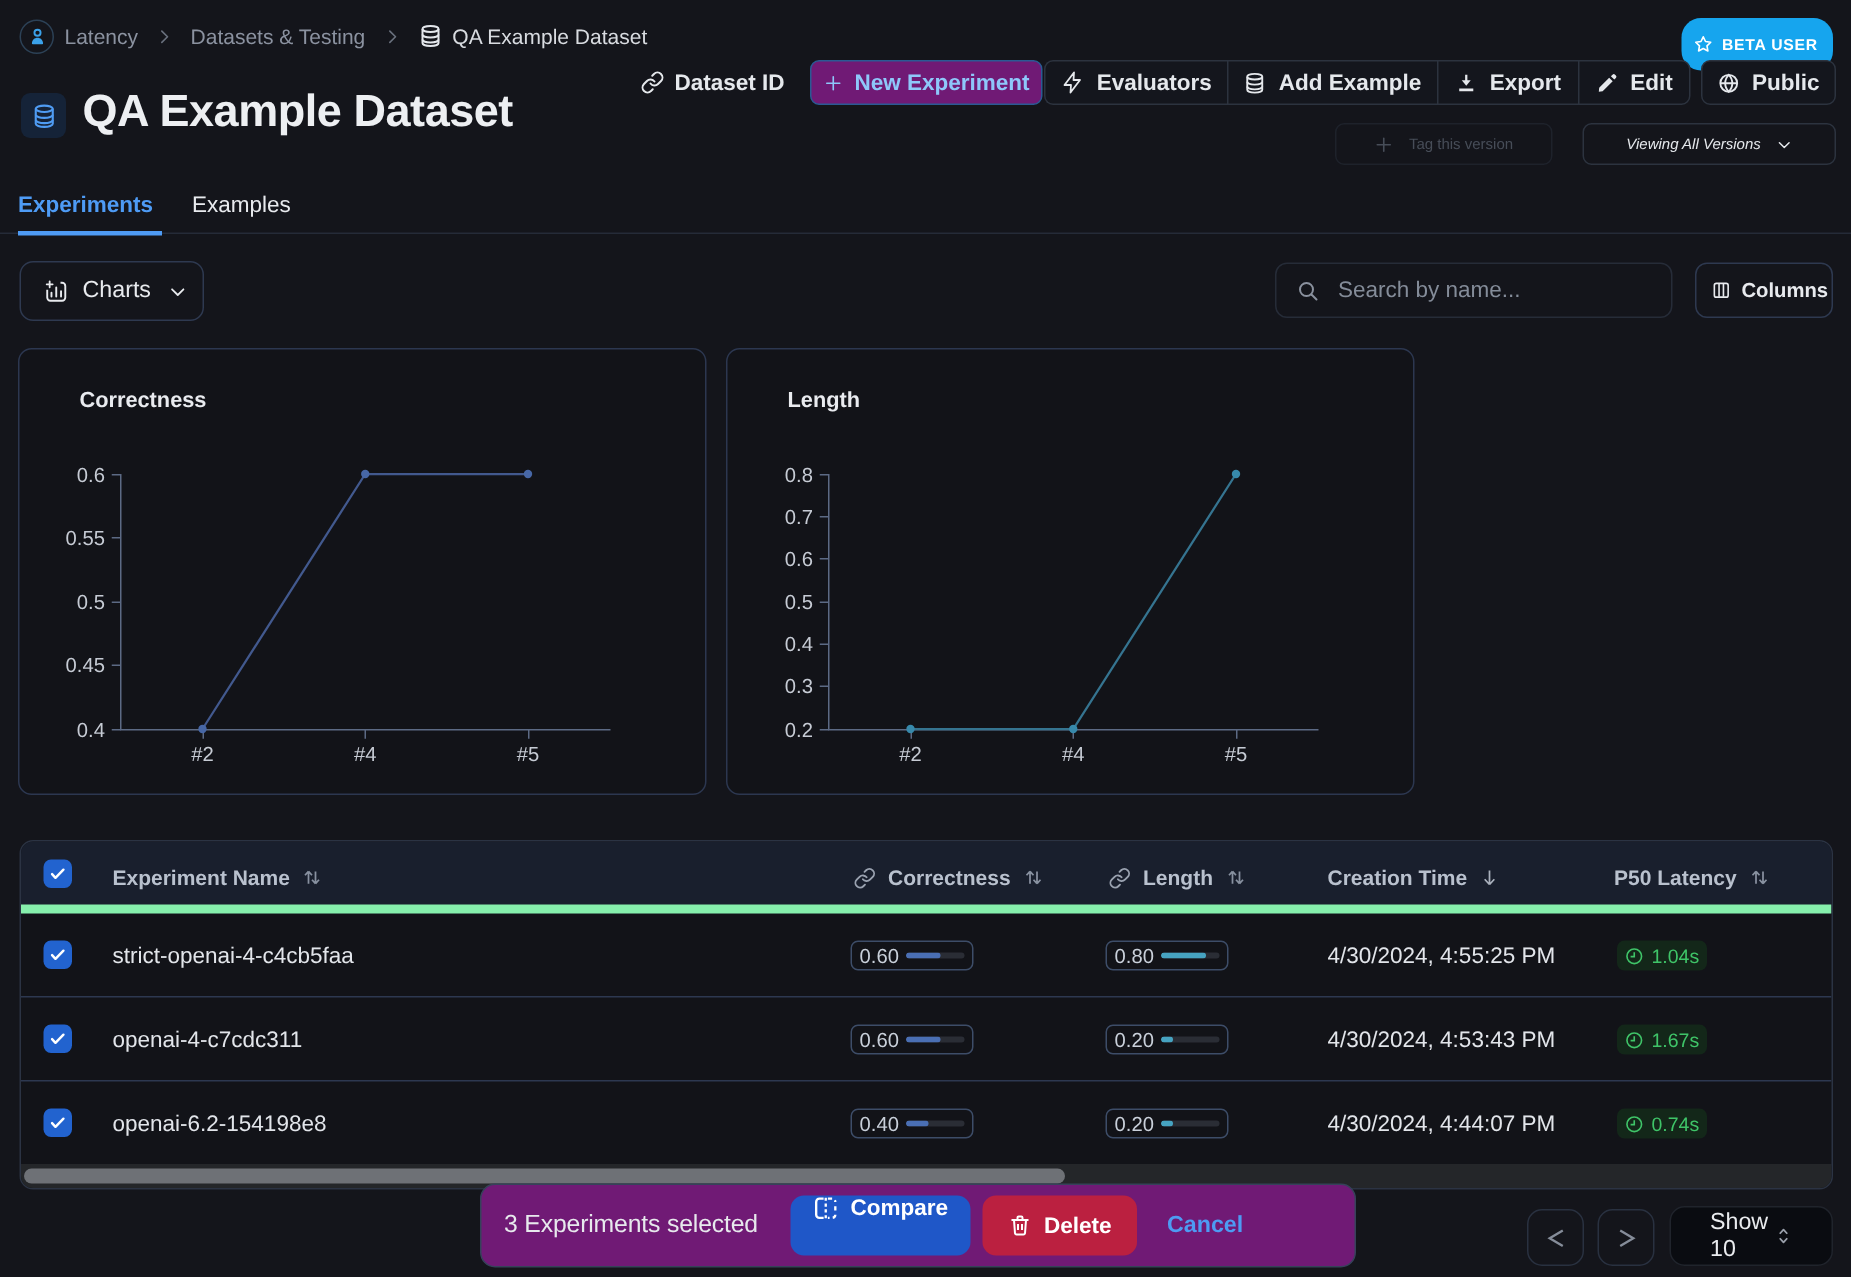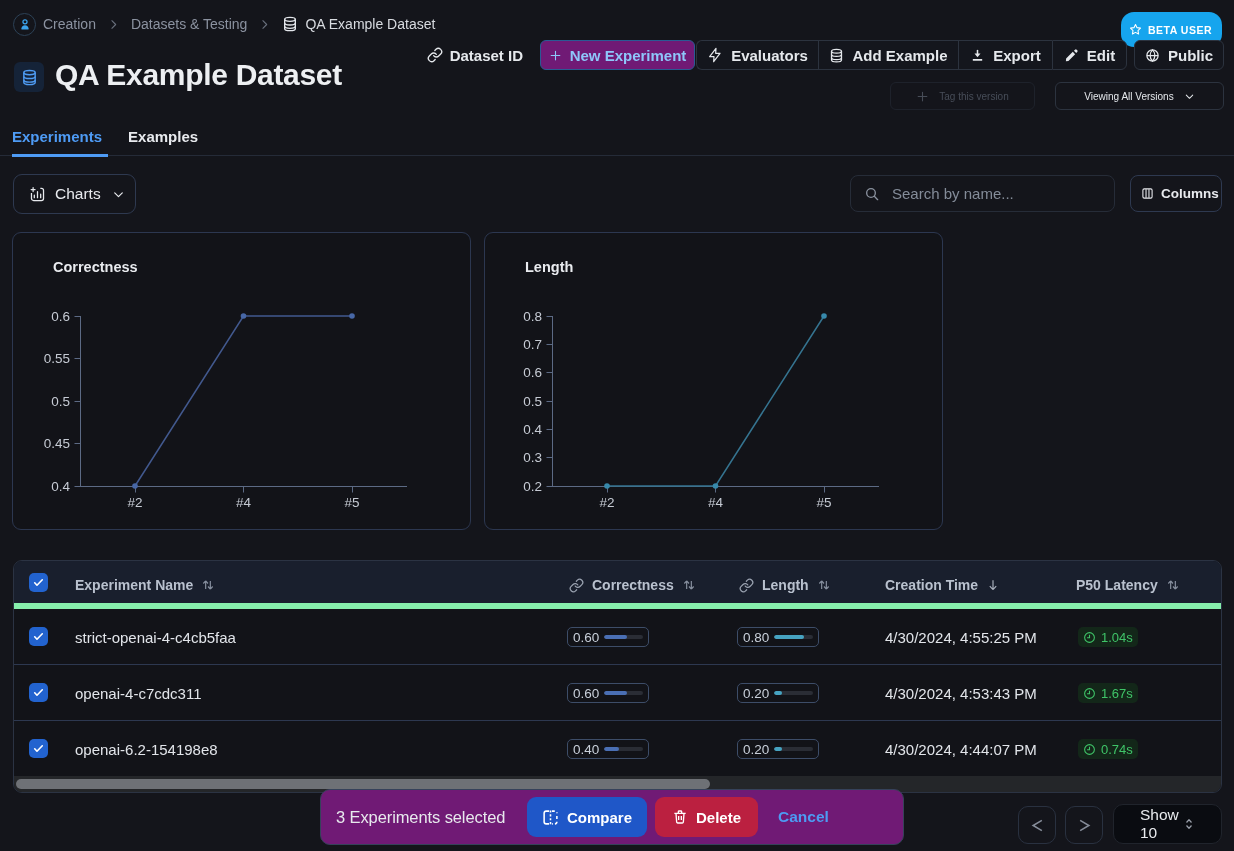--- a/index.html
+++ b/index.html
@@ -32,26 +32,26 @@
 #newexp { width:155px; border:1px solid #2a5a94; background:#701a75; color:#8ec7fa; margin-right:1px; }
 .group { display:flex; }
 .group .btn { border-radius:0; border-right-width:0; }
 .group .btn:first-child { border-radius:6px 0 0 6px; }
 .group .btn:last-child { border-radius:0 6px 6px 0; border-right-width:1px; }
 
 
 #actions2 { top:82px; right:10px; height:28px; gap:0; }
 .btn2 { display:flex; align-items:center; gap:8px; font-size:10px; height:28px; border-radius:6px; }
 #tagver { width:145px; justify-content:center; padding:0; color:#474d58; border:1px solid #1e222b; gap:10px; margin-right:20px; }
-#viewver { width:169px; justify-content:center; padding:0; color:#e5e8ec; border:1px solid #2c333f; gap:10px; }
+#viewver { width:169px; justify-content:center; padding:0; color:#e5e8ec; border:1px solid #2c333f; gap:10px;font-style:italic; }
 
 
 #tabs { left:12px; top:124px; gap:26px; height:24px; }
 #tabs .t1 { color:#4e9bf5; font-size:15px; font-weight:bold; }
-#tabs .t2 { color:#e8eaee; font-size:15px; font-weight:bold; }
+#tabs .t2 { color:#e8eaee; font-size:15px; font-weight:normal; }
 #tabuline { left:12px; top:154px; width:96px; height:3px; background:#4e9bf5; z-index:3; }
 #tabdiv { left:0; top:155px; width:1234px; height:1px; background:#252b38; }
 
 
 #chartsbtn { left:13px; top:174px; width:123px; height:40px; border:1px solid #2e3950; border-radius:9px; display:flex; align-items:center; gap:9px; padding:0 15px; color:#e8eaee; font-size:15.5px; }
 #search { left:850px; top:175px; width:265px; height:37px; border:1px solid #262c38; border-radius:8px; display:flex; align-items:center; gap:12px; padding:0 13px; color:#848c99; font-size:15px; }
 #colsbtn { left:1130px; top:175px; width:92px; height:37px; border:1px solid #2e3950; border-radius:8px; display:flex; align-items:center; gap:7px; padding:0 10px; color:#e8eaee; font-size:13.5px; font-weight:bold; }
 
 
 .card { top:232px; width:459px; height:298px; border:1px solid #2c3750; border-radius:9px; background:#121318; }
@@ -72,21 +72,21 @@
 .fillb { background:#4a6fb4; }
 .fillt { background:#46a3c1; }
 .lat { background:#132719; border-radius:5px; height:20px; display:flex; align-items:center; gap:5px; padding:0 5px; color:#3fc468; font-size:13px; }
 #scrollbar { position:absolute; left:0; bottom:0; width:1207px; height:16px; background:#242629; }
 #thumb { position:absolute; left:2px; top:3px; width:694px; height:10px; border-radius:5px; background:#6e7176; }
 
 
 #selbar { left:320px; top:789px; width:584px; height:56px; background:#701a75; border:1px solid #36425a; border-radius:10px; z-index:5; }
 #selbar > * { position:absolute; top:50%; }
 #selbar .msg { left:15px; transform:translateY(-50%); color:#e7e9ed; font-size:16.5px; letter-spacing:-0.1px; white-space:nowrap; }
-#cmpbtn { left:206px; width:120px; transform:translateY(-50%); height:40px; background:#1f57c8; border-radius:9px; display:flex; align-items:center; justify-content:center; gap:8px; color:#fff; font-size:15px; font-weight:bold; }
+#cmpbtn { left:206px; width:120px; transform:translateY(-50%); height:40px; background:#1f57c8; border-radius:9px; display:flex; justify-content:center; gap:8px; color:#fff; font-size:15px; font-weight:bold; }
 #delbtn { left:334px; width:103px; transform:translateY(-50%); height:40px; background:#bb2040; border-radius:9px; display:flex; align-items:center; justify-content:center; gap:8px; color:#fff; font-size:15px; font-weight:bold; }
 #cancel { left:457px; transform:translateY(-50%); color:#4d9bf3; font-size:15.5px; font-weight:bold; }
 
 
 .pgbtn { top:806px; width:38px; height:38px; border:1px solid #293140; border-radius:10px; display:flex; align-items:center; justify-content:center; }
 #show { left:1113px; top:804px; width:109px; height:40px; background:#0a0c11; border:1px solid #20242c; border-radius:10px; display:flex; align-items:center; padding:0 26px; color:#e9ebee; font-size:15.5px; justify-content:space-between; }
 </style>
 </head>
 <body>
 
@@ -180,21 +180,21 @@
 </symbol>
 </defs>
 </svg>
 
 <div id="crumb" class="abs flex">
   <span class="avatar">
       <svg width="14" height="14" color="#3ba2ea">
         <use href="#s-person"></use>
       </svg>
     </span>
-  <span>Creation</span>
+  <span>Latency</span>
     <span class="sep">
       <svg width="13" height="13">
         <use href="#s-cr"></use>
       </svg>
     </span>
   <span>Datasets &amp; Testing</span>
     <span class="sep">
       <svg width="13" height="13">
         <use href="#s-cr"></use>
       </svg>

